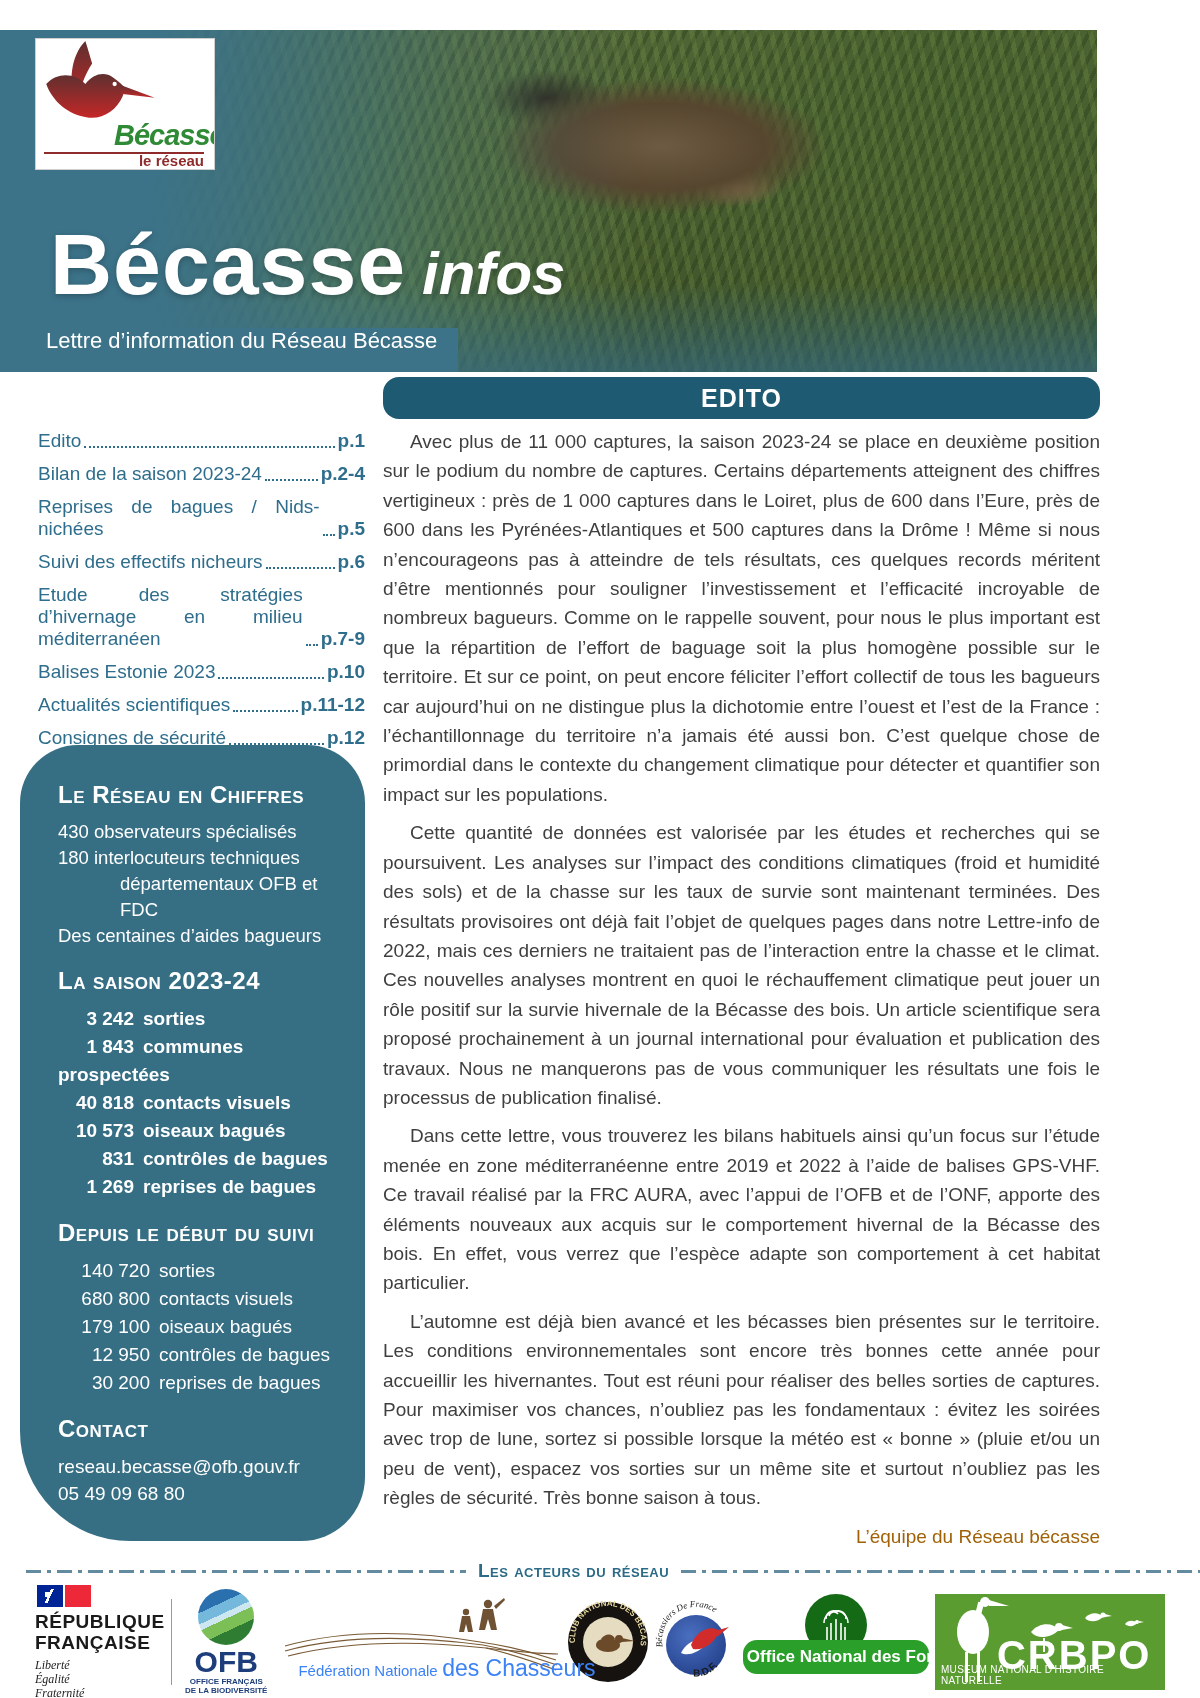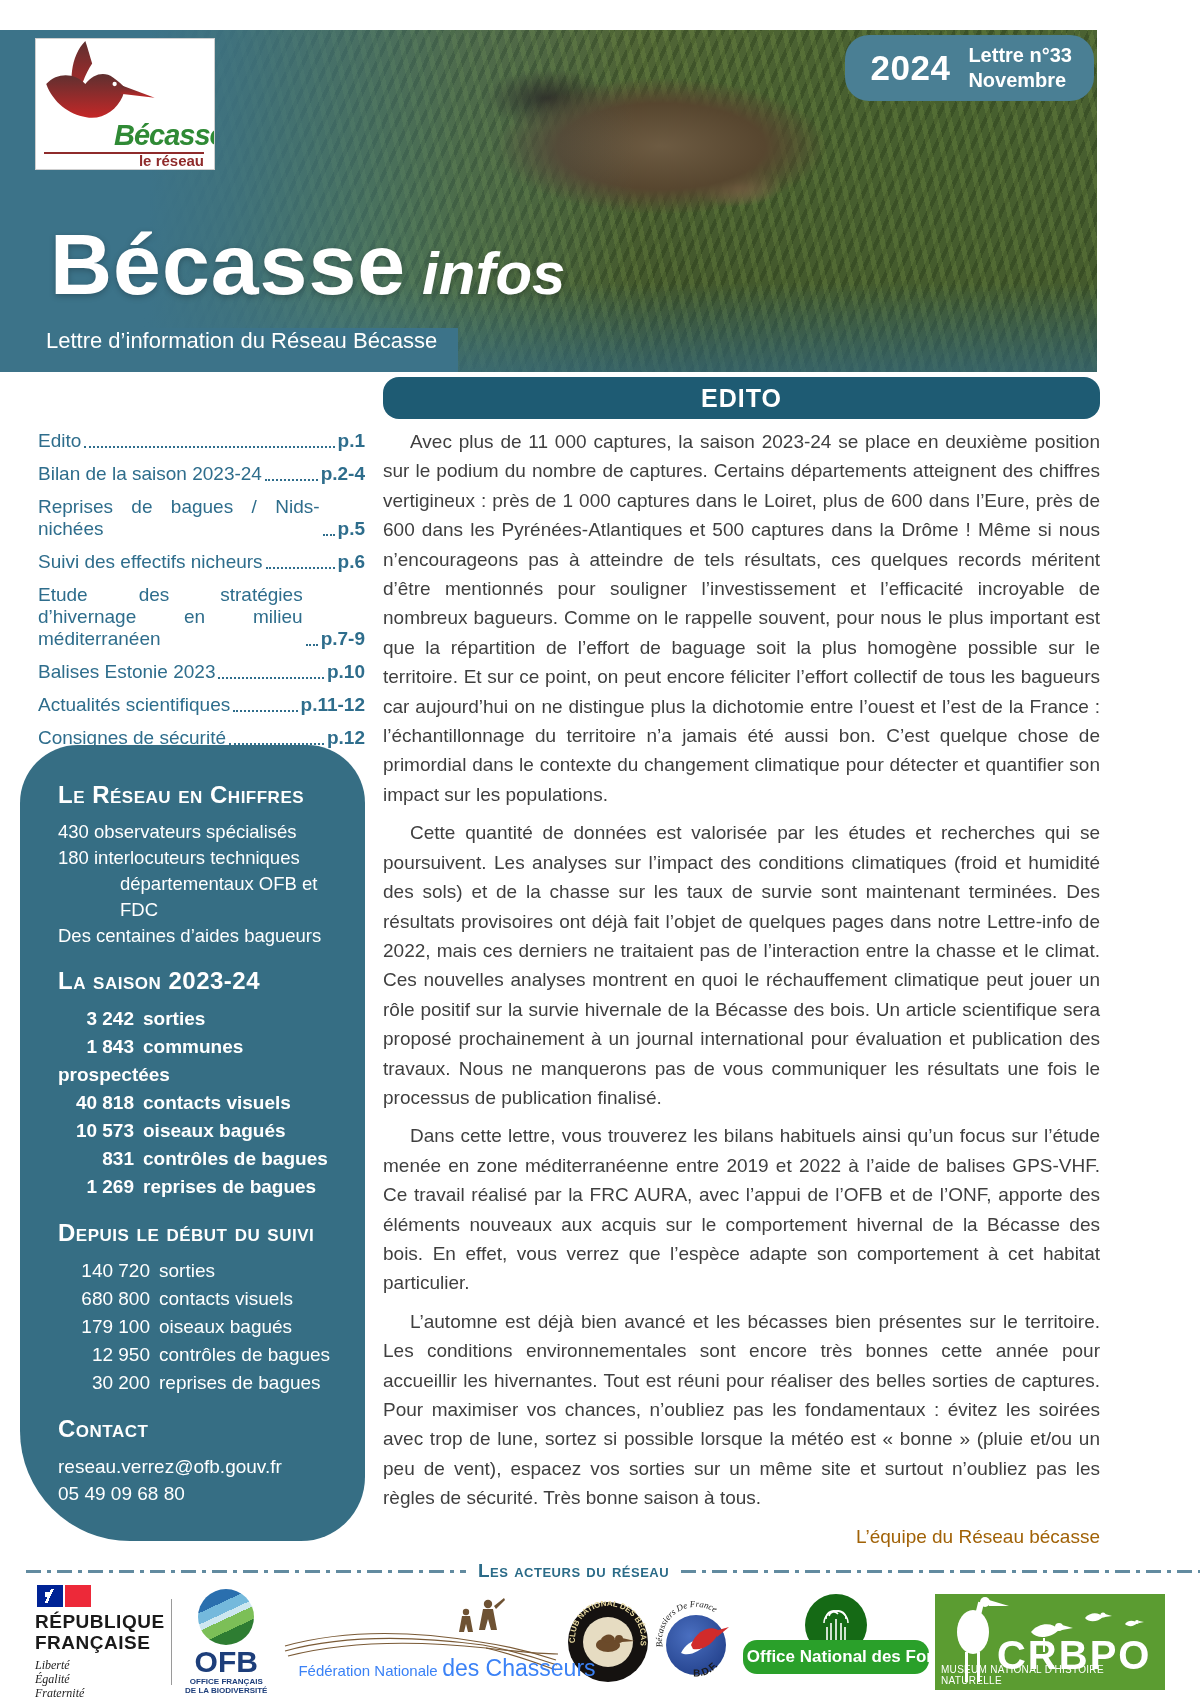--- a/index.html
+++ b/index.html
@@ -148,27 +148,20 @@
   .crbpo-name { position:absolute; left:62px; top:39px; color:#fff; font-weight:bold; font-size:40px; letter-spacing:2px; }
   .crbpo-sub { position:absolute; left:6px; bottom:4px; right:4px; color:#fff; font-weight:normal; font-size:10px; letter-spacing:0.3px; }
 </style>
 </head>
 <body>
 
 <div class="header">
   <div class="photo"></div>
   <div class="teal-overlay"></div>
 
-  <div class="badge">
-    <span class="badge-year">2024</span>
-    <span class="badge-lines">
-      <span>Lettre n°33</span><br>
-      <span>Novembre</span>
-    </span>
-  </div>
 
   <div class="logo-box">
     <svg class="logo-bird" width="118" height="86" viewBox="0 0 120 88">
       <defs>
         <linearGradient id="birdg" x1="0" y1="0" x2="0" y2="1">
           <stop offset="0" stop-color="#5e3030"></stop>
             <stop offset="1" stop-color="#c42727"></stop>
         </linearGradient>
       </defs>
       <path fill="url(#birdg)" d="M46,0 C31,15 28,44 37,64 C40,50 46,33 53,23 C50,13 48,6 46,0 Z"></path>
@@ -259,21 +252,21 @@
   <div class="stat-row bold"><span class="stat-num">1 269</span><span>reprises de bagues</span></div>
 
   <div class="box-h sub">Depuis le début du suivi</div>
   <div class="stat-row"><span class="stat-num wide">140 720</span><span>sorties</span></div>
   <div class="stat-row"><span class="stat-num wide">680 800</span><span>contacts visuels</span></div>
   <div class="stat-row"><span class="stat-num wide">179 100</span><span>oiseaux bagués</span></div>
   <div class="stat-row"><span class="stat-num wide">12 950</span><span>contrôles de bagues</span></div>
   <div class="stat-row"><span class="stat-num wide">30 200</span><span>reprises de bagues</span></div>
 
   <div class="box-h sub">Contact</div>
-  <div class="contact-line">reseau.verrez@ofb.gouv.fr</div>
+  <div class="contact-line">reseau.becasse@ofb.gouv.fr</div>
   <div class="contact-line">05 49 09 68 80</div>
 
   <div class="staff">
     <div class="staff-line">Administrateur : Damien Coreau</div>
     <div class="staff-line">Responsable scientifique : Kévin Le Rest</div>
     <div class="staff-line">Chargé de projets : Maxime Passerault</div>
   </div>
 </div>
 
 <div class="acteurs-row">

